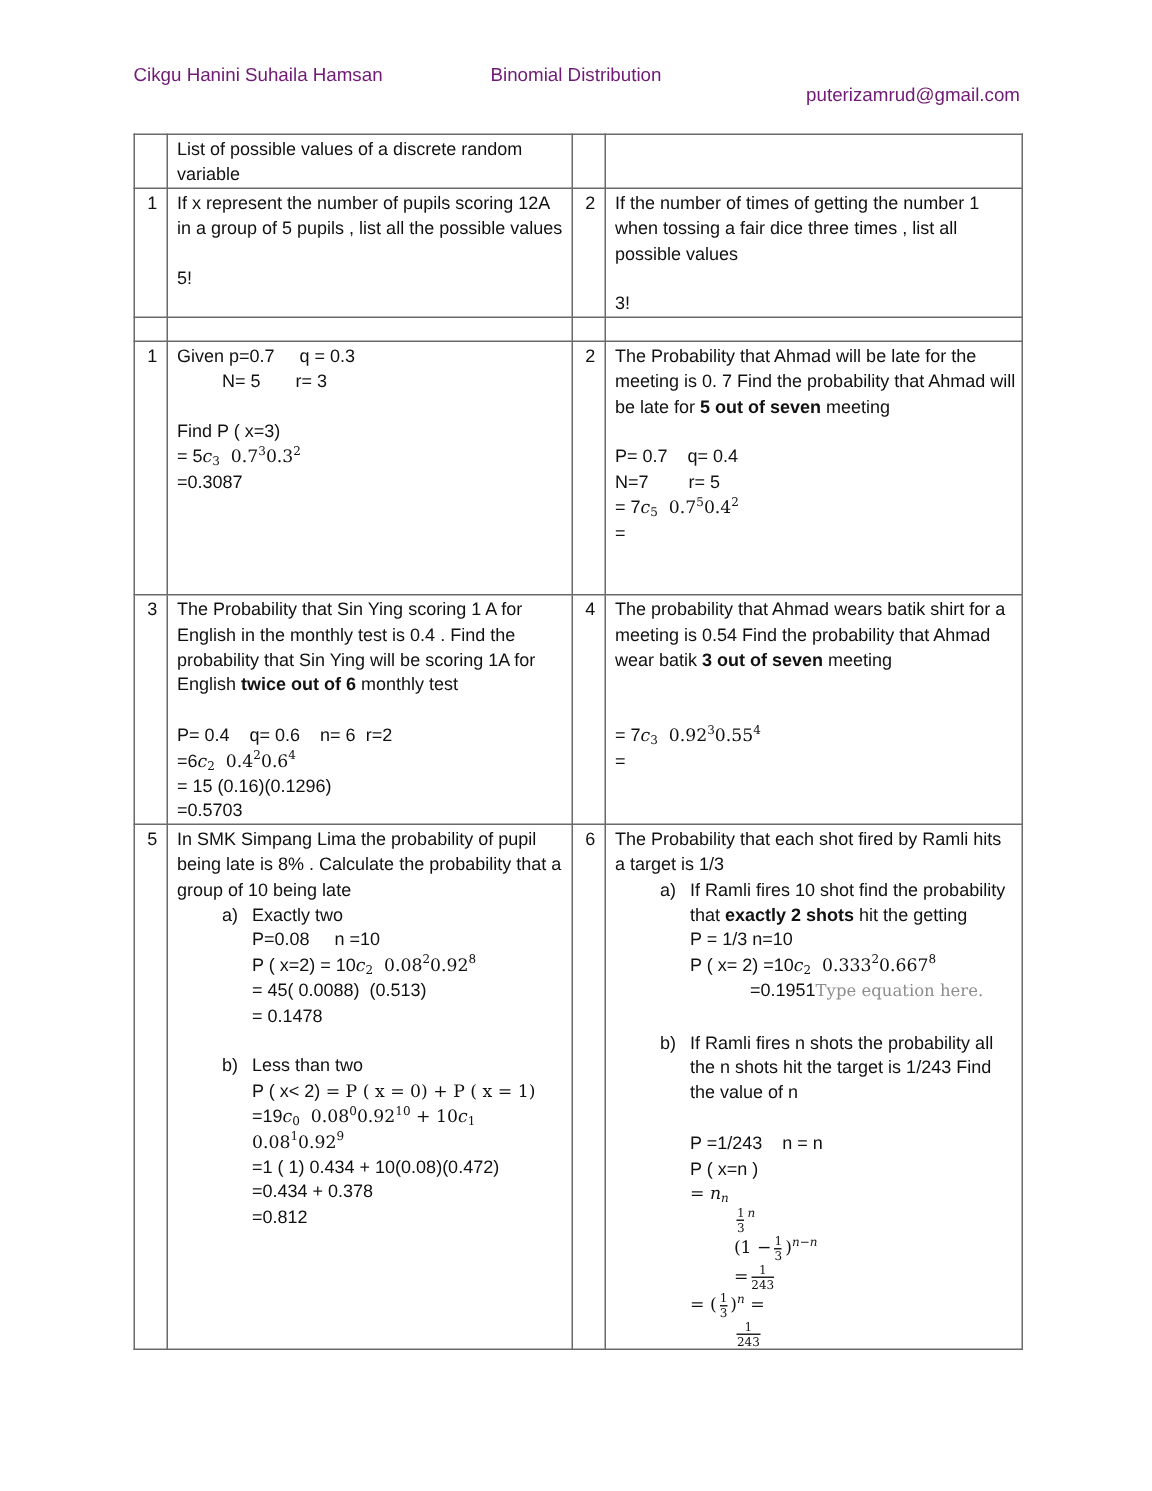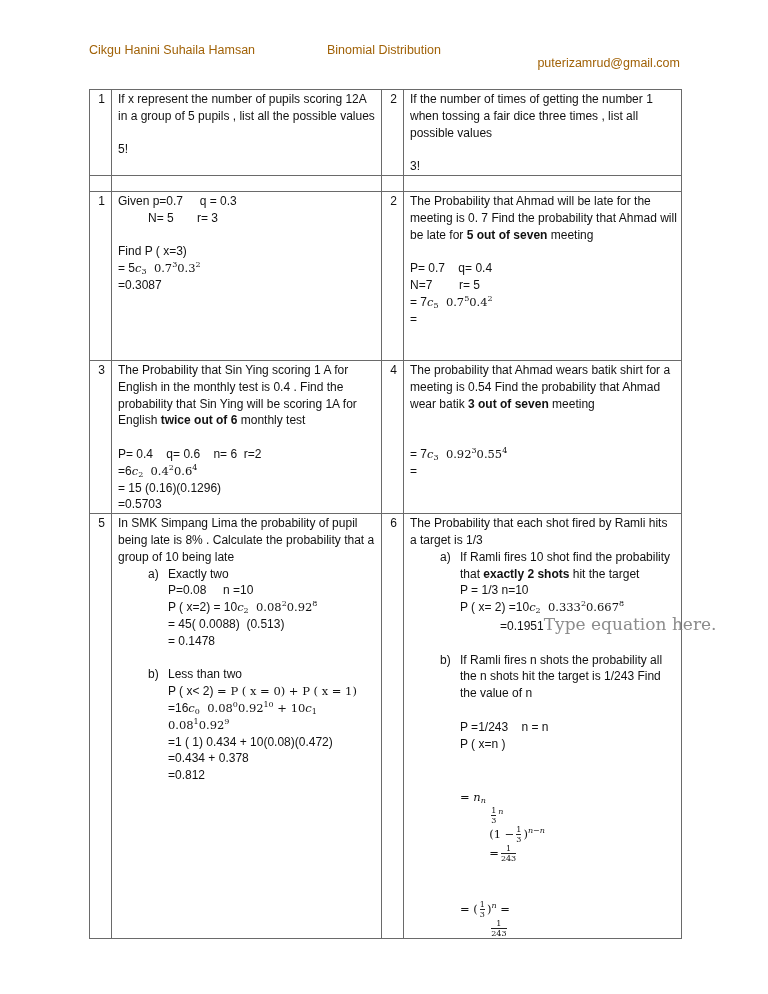--- a/index.html
+++ b/index.html
@@ -1,43 +1,43 @@
 <!DOCTYPE html>
 <html><head>
   <meta charset="utf-8">
   <style>
     html, body { margin:0; padding:0; background:#ffffff; }
     body { width:768px; height:994px; position:relative; overflow:hidden;
            font-family:"Liberation Sans", sans-serif; color:#111; }
     .page-header { position:absolute; top:43px; left:89px; width:591px; height:18px;
-                   font-size:12.5px; color:#a16207; }
+                   font-size:12.5px; color:#701a75; }
     .page-header span { position:absolute; top:0; white-space:nowrap; }
     .hdr-left { left:0; }
     .hdr-center { left:238px; }
     .hdr-right { right:0;margin-top:13px; }
 
     table.worksheet { position:absolute; top:89px; left:89px; width:592px;
                       border-collapse:collapse; table-layout:fixed; }
     table.worksheet td { border:1.5px solid #6a6a6a; vertical-align:top;
                          font-size:12px; line-height:16.8px; padding:1px 4px 0 6px; }
     td.num { text-align:center; padding:1px 0 0 0; }
     .blank { height:14px; }
     .line { white-space:pre; display:block; min-height:16.8px; }
     .wrap { white-space:normal; display:block; }
     .gap { display:block; height:16.8px; }
-    .math { font-family:"DejaVu Serif", serif; font-size:11.5px;margin-top:37px; }
+    .math { font-family:"DejaVu Serif", serif; font-size:11.5px; }
     .math i { font-style:italic; }
     sup { font-size:8px; vertical-align:5px; line-height:0; }
     sub { font-size:8px; vertical-align:-2px; line-height:0; }
     b { font-weight:bold; }
     .indent1 { padding-left:30px; }
     .indent2 { padding-left:50px; }
     .indent3 { padding-left:90px; }
     .lbl { display:inline-block; width:20px; }
-    .ghost { color:#8c8c8c; font-family:"DejaVu Serif", serif; font-size:17px; }
+    .ghost { color:#8c8c8c; font-family:"DejaVu Serif", serif; font-size:11px; }
     .frac { display:inline-flex; flex-direction:column; align-items:center; vertical-align:middle;
             font-family:"DejaVu Serif", serif; font-size:8px; line-height:9px; margin:0 2px; }
     .frac .bar { border-top:1px solid #222; width:100%; }
     .tall { min-height:22px; }
   </style>
 </head>
 <body>
 
 <div class="page-header">
   <span class="hdr-left">Cikgu Hanini Suhaila Hamsan</span>
@@ -47,20 +47,28 @@
 
 <table class="worksheet">
   <colgroup>
     <col style="width:22px">
       <col style="width:270px">
       <col style="width:22px">
       <col style="width:278px">
   </colgroup>
 
   <tbody>
+      <tr style="height:36px">
+    <td class="num"></td>
+    <td>
+          <span class="wrap">List of possible values of a discrete random variable</span>
+        </td>
+    <td class="num"></td>
+    <td></td>
+  </tr>
 
   <tr style="height:86px">
     <td class="num">1</td>
     <td>
       <span class="wrap">If x represent the number of pupils scoring 12A in a group of 5 pupils , list all the possible values</span>
       <span class="gap"></span>
       <span class="line">5!</span>
     </td>
     <td class="num">2</td>
     <td>
@@ -124,32 +132,32 @@
     <td>
       <span class="wrap">In SMK Simpang Lima the probability of pupil being late is 8% . Calculate the probability that a group of 10 being late</span>
       <span class="line indent1"><span class="lbl">a)</span><span>Exactly two</span></span>
       <span class="line indent2">P=0.08     n =10</span>
       <span class="line indent2"><span>P ( x=2) = 10</span><span class="math"><i>c</i><sub>2</sub>&nbsp; <span>0.08</span><sup>2</sup><span>0.92</span><sup>8</sup></span></span>
       <span class="line indent2">= 45( 0.0088)  (0.513)</span>
       <span class="line indent2">= 0.1478</span>
       <span class="gap"></span>
       <span class="line indent1"><span class="lbl">b)</span><span>Less than two</span></span>
       <span class="line indent2"><span>P ( x&lt; 2)</span><span class="math"> = P ( x = 0) + P ( x = 1)</span></span>
-      <span class="line indent2"><span>=16</span><span class="math"><i>c</i><sub>0</sub>&nbsp; <span>0.08</span><sup>0</sup><span>0.92</span><sup>10</sup><span> + 10</span><i>c</i><sub>1</sub></span></span>
+      <span class="line indent2"><span>=19</span><span class="math"><i>c</i><sub>0</sub>&nbsp; <span>0.08</span><sup>0</sup><span>0.92</span><sup>10</sup><span> + 10</span><i>c</i><sub>1</sub></span></span>
       <span class="line indent2"><span class="math"><span>0.08</span><sup>1</sup><span>0.92</span><sup>9</sup></span></span>
       <span class="line indent2">=1 ( 1) 0.434 + 10(0.08)(0.472)</span>
       <span class="line indent2">=0.434 + 0.378</span>
       <span class="line indent2">=0.812</span>
     </td>
     <td class="num">6</td>
     <td>
       <span class="wrap">The Probability that each shot fired by Ramli hits a target is 1/3</span>
       <div class="indent1" style="display:flex;">
         <span class="lbl">a)</span>
-        <span class="wrap" style="flex:1"><span>If Ramli fires 10 shot find the probability that </span><b>exactly 2 shots</b><span> hit the target</span></span>
+        <span class="wrap" style="flex:1"><span>If Ramli fires 10 shot find the probability that </span><b>exactly 2 shots</b><span> hit the getting</span></span>
       </div>
       <span class="line indent2">P = 1/3 n=10</span>
       <span class="line indent2"><span>P ( x= 2) =10</span><span class="math"><i>c</i><sub>2</sub>&nbsp; <span>0.333</span><sup>2</sup><span>0.667</span><sup>8</sup></span></span>
       <span class="line indent3"><span>=0.1951</span><span class="ghost">Type equation here.</span></span>
       <span class="gap"></span>
       <div class="indent1" style="display:flex;">
         <span class="lbl">b)</span>
         <span class="wrap" style="flex:1">If Ramli fires n shots the probability all the n shots hit the target is 1/243 Find the value of n</span>
       </div>
       <span class="gap"></span>

